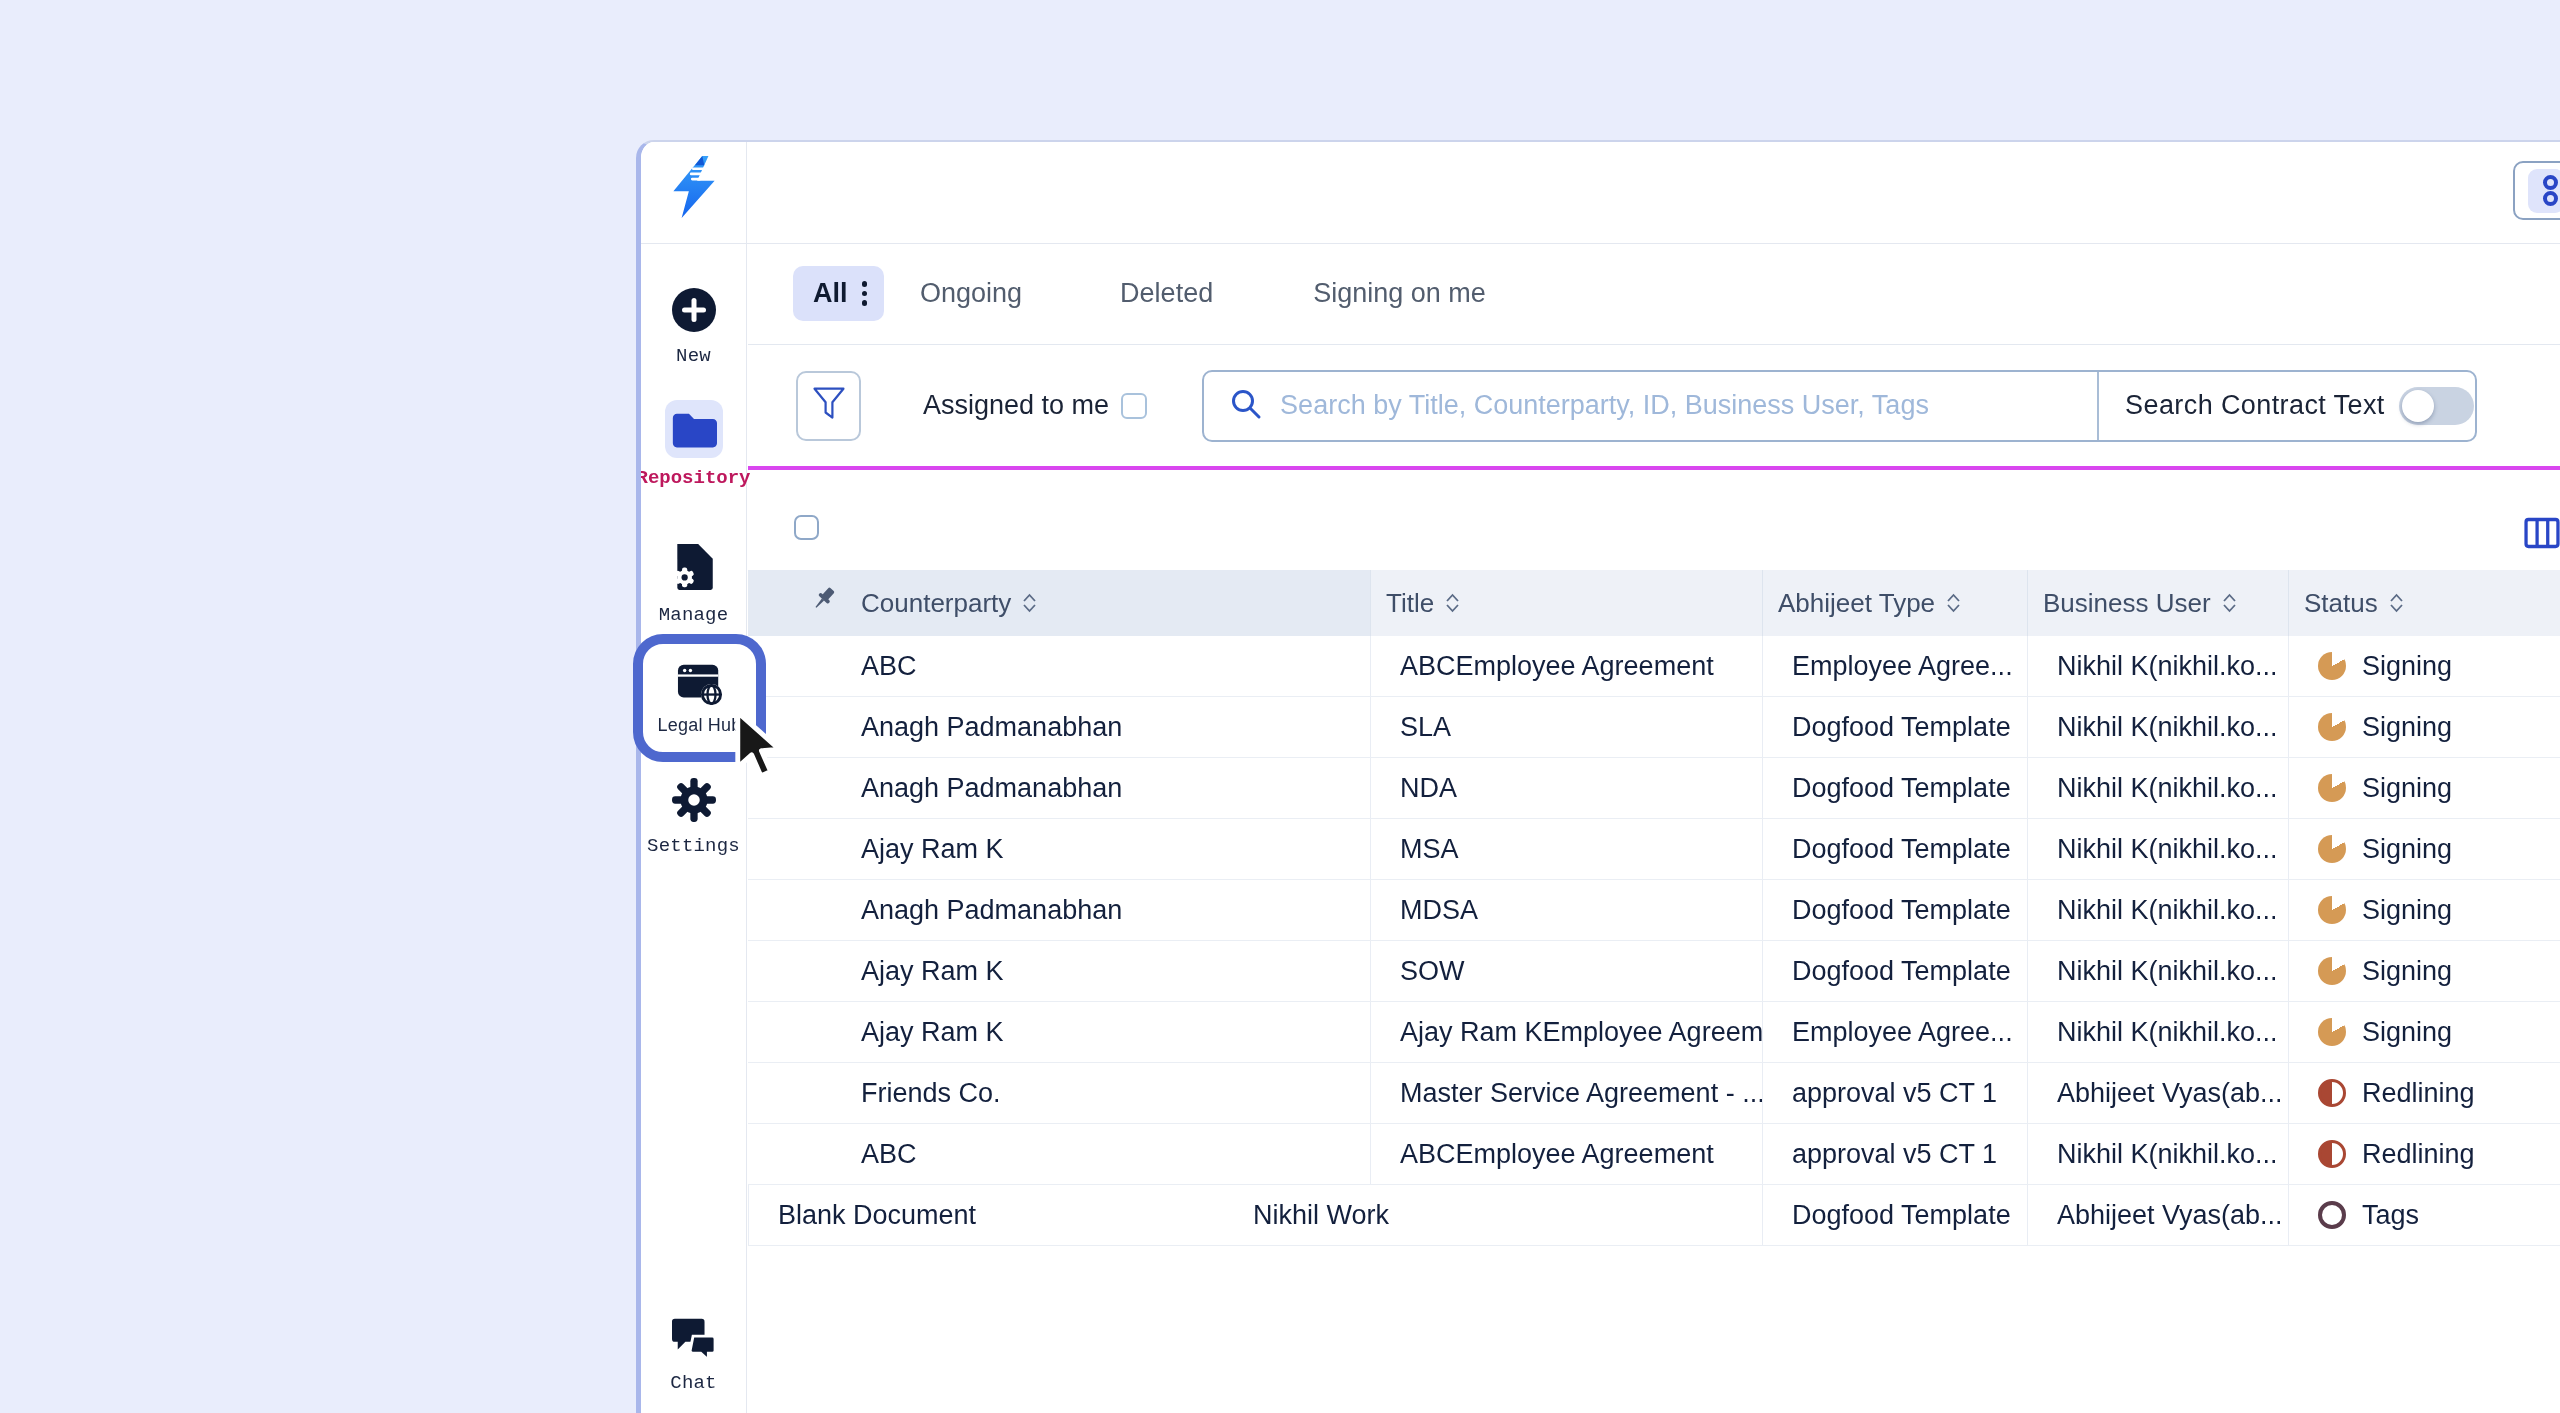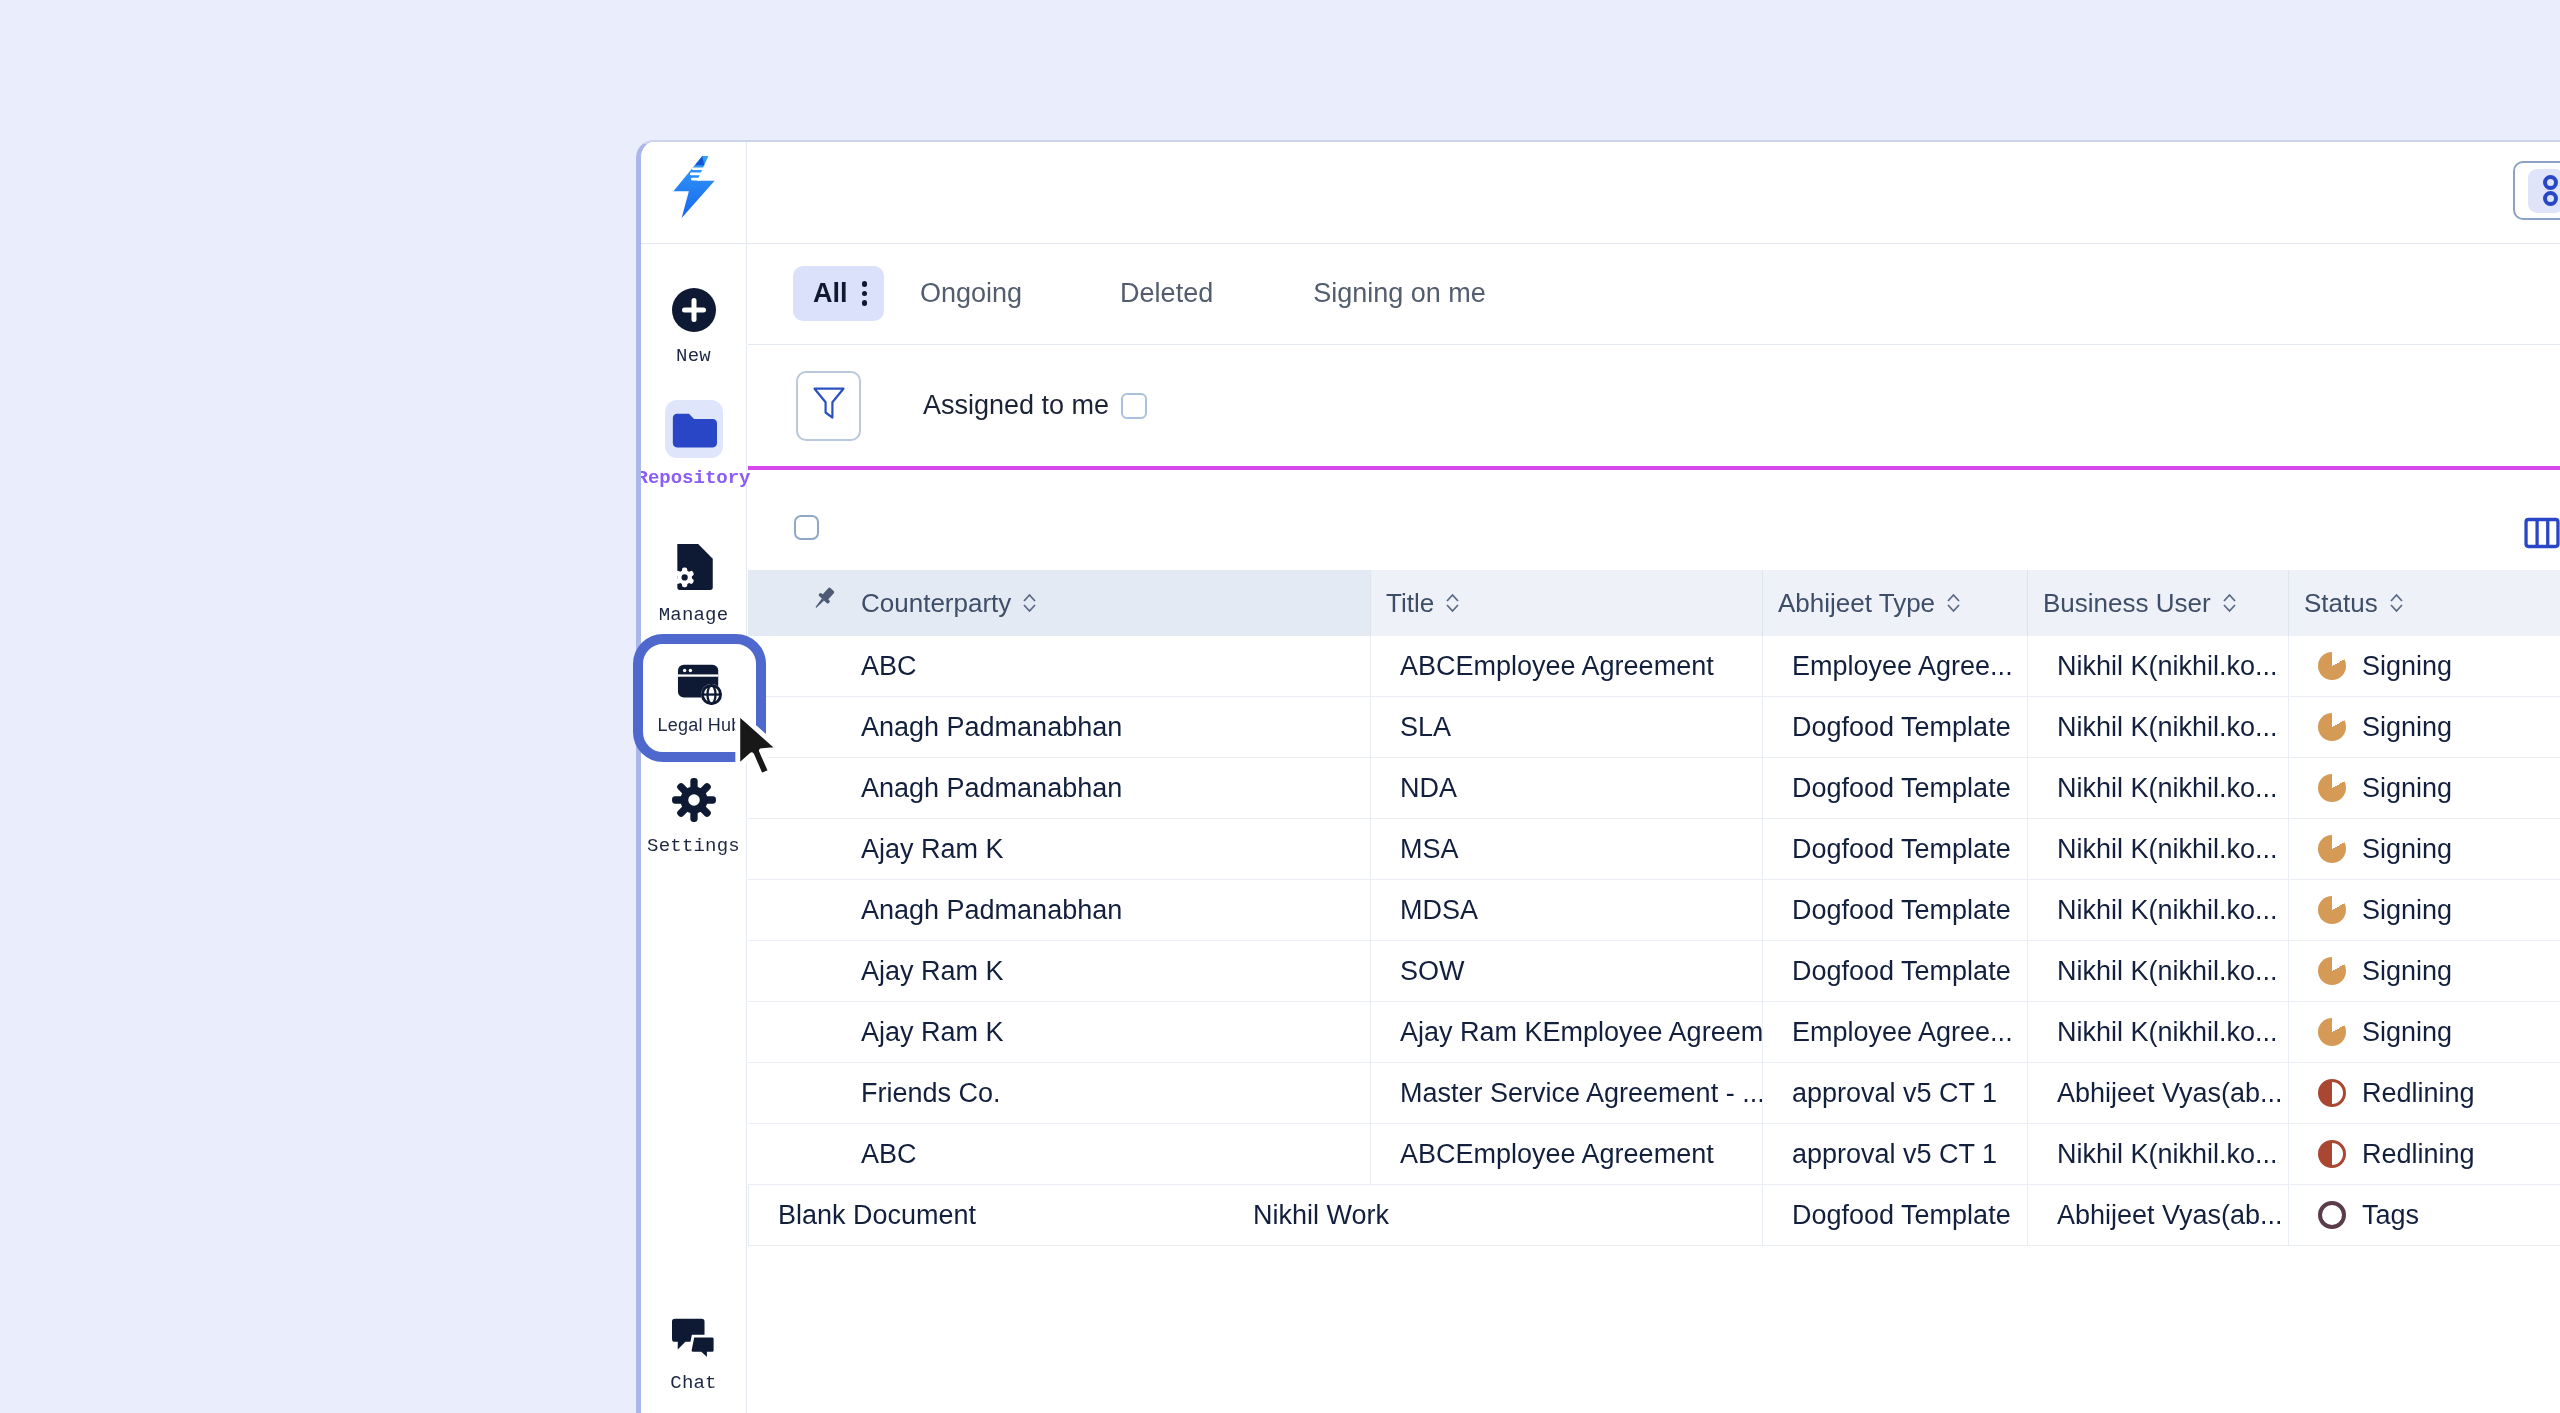--- a/index.html
+++ b/index.html
@@ -13,21 +13,21 @@
   .header-line { position:absolute; top:101px; left:0; width:100%; height:1px; background:#e4e8f0; z-index:2; }
 
   
   .sidebar { position:absolute; left:0; top:0; width:106px; height:100%; border-right:1px solid #e4e8f0; background:#fff; }
   .side-item { position:absolute; width:100%; display:flex; flex-direction:column; align-items:center;font-family:Liberation Mono, monospace; }
   .side-label { font-size:19px; color:#1c2742; margin-top:7px; letter-spacing:.2px; }
   .logo-wrap { position:absolute; top:12px; left:0; width:100%; display:flex; justify-content:center; }
   .new-item { top:145px; }
   .repo-item { top:258px; }
   .repo-bg { width:58px; height:58px; background:#dfe5fb; border-radius:12px; display:flex; align-items:center; justify-content:center; }
-  .repo-label { color:#8b5cf6; font-weight:bold; font-size:19px; margin-top:9px; }
+  .repo-label { color:#be185d; font-weight:bold; font-size:19px; margin-top:9px; }
   .manage-item { top:400px; }
   .settings-item { top:635px; }
   .chat-item { top:1174px; }
 
   
   .legalhub { position:absolute; left:633px; top:634px; width:133px; height:128px;
     border:10px solid #4e68ce; border-radius:30px; background:#fff; z-index:6;
     display:flex; flex-direction:column; align-items:center; justify-content:center; }
   .legalhub .side-label { font-size:18px; margin-top:4px; }
 
@@ -218,20 +218,37 @@
       <div class="filter-btn">
         <span>
           <svg width="34" height="36" viewBox="0 0 40 42">
             <path d="M3 3 h34 l-13 16 v18 l-8-6 v-12 Z" fill="none" stroke="#2d50c0" stroke-width="2.6" stroke-linejoin="round"></path>
           </svg>
         </span>
       </div>
       <span class="assigned-label">Assigned to me</span>
       <span class="checkbox assigned-cb"></span>
 
+      <div class="search-box">
+        <div class="search-left">
+          <span>
+            <svg width="32" height="32" viewBox="0 0 32 32">
+              <circle cx="13" cy="13" r="9.5" fill="none" stroke="#2b55c8" stroke-width="3"></circle>
+              <line x1="20.5" y1="20.5" x2="29" y2="29" stroke="#2b55c8" stroke-width="3" stroke-linecap="round"></line>
+            </svg>
+          </span>
+          <input class="search-input" type="text" placeholder="Search by Title, Counterparty, ID, Business User, Tags" style="">
+        </div>
+        <div class="search-right">
+          <span class="sct-label">Search Contract Text</span>
+          <span class="toggle">
+              <span class="knob"></span>
+            </span>
+        </div>
+      </div>
     </div>
 
     <div class="selectall-row">
       <span class="checkbox selectall-cb"></span>
       <span class="columns-icon">
         <svg width="36" height="32" viewBox="0 0 44 38">
           <rect x="2.5" y="2.5" width="39" height="33" rx="3" fill="none" stroke="#2946c6" stroke-width="4"></rect>
           <line x1="16" y1="2.5" x2="16" y2="35.5" stroke="#2946c6" stroke-width="4"></line>
           <line x1="29" y1="2.5" x2="29" y2="35.5" stroke="#2946c6" stroke-width="4"></line>
         </svg>

